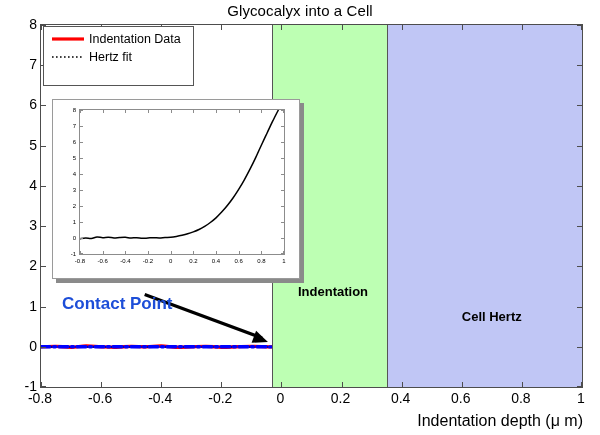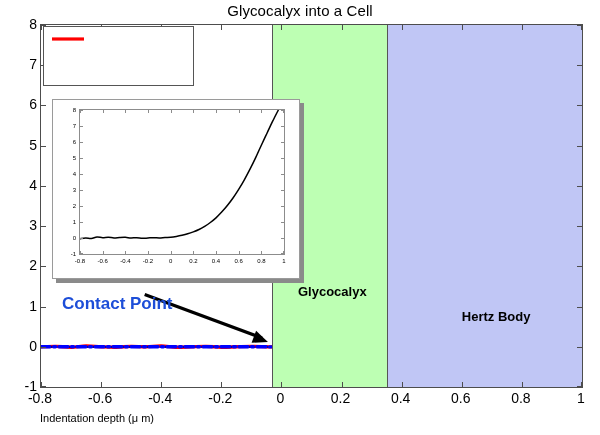--- a/index.html
+++ b/index.html
@@ -9,22 +9,22 @@
 
   
   .title{position:absolute;left:0;top:2px;width:600px;text-align:center;
          font-size:15px;color:#000;letter-spacing:.1px;}
 
   
   .plot-frame{position:absolute;left:40px;top:24px;width:543px;height:364px;
               border:1.3px solid #4d4d4d;box-sizing:border-box;background:#fff;
               overflow:hidden;}
   .region{position:absolute;top:0;bottom:0;}
-  .xlab{position:absolute;left:40px;width:543px;top:412px;text-align:left;
-        font-size:11px;color:#000;}
+  .xlab{position:absolute;left:40px;width:543px;top:412px;text-align:right;
+        font-size:16px;color:#000;}
   .ytick-lbl{position:absolute;font-size:14px;color:#000;
              transform:translateY(-50%);text-align:right;width:34px;right:563px;}
   .xtick-lbl{position:absolute;font-size:14px;color:#000;
              transform:translateX(-50%);top:390px;white-space:nowrap;}
 
   .tick{position:absolute;background:#4d4d4d;}
   .tick-x{width:1px;height:5px;bottom:0;}
   .tick-xt{width:1px;height:5px;top:0;}
   .tick-y{height:1px;width:5px;left:0;}
   .tick-yr{height:1px;width:5px;right:0;}
@@ -117,22 +117,22 @@
         <div class="tick tick-y" style="top: 120.667px;"></div>
         <div class="tick tick-yr" style="top: 120.667px;"></div>
         <div class="tick tick-y" style="top: 80.4444px;"></div>
         <div class="tick tick-yr" style="top: 80.4444px;"></div>
         <div class="tick tick-y" style="top: 40.2222px;"></div>
         <div class="tick tick-yr" style="top: 40.2222px;"></div>
         <div class="tick tick-y" style="top: 0px;"></div>
         <div class="tick tick-yr" style="top: 0px;"></div>
       </div>
     <div id="region-caps">
-        <div class="reg-cap" style="left: 256.975px; top: 259.433px;">Glycocalyx</div>
-        <div class="reg-cap" style="left: 420.778px; top: 283.567px;">Hertz Body</div>
+        <div class="reg-cap" style="left: 256.975px; top: 259.433px;">Indentation</div>
+        <div class="reg-cap" style="left: 420.778px; top: 283.567px;">Cell Hertz</div>
       </div>
     <svg id="anno-svg" width="541" height="362" style="position:absolute;left:0;top:0;pointer-events:none">
         <line x1="103.69166666666668" y1="269.4888888888889" x2="220.91944444444445" y2="312.9511111111111" stroke="#000" stroke-width="3.2"></line>
         <polygon points="226.91944444444445,316.9511111111111 215.11453258287867,305.64208569153305 210.59537484848983,317.8313109897919" fill="#000"></polygon>
       </svg>
     <div id="cp-layer">
         <div class="cp-label" style="left: 21.0389px; top: 268.684px;">Contact Point</div>
       </div>
   </div>
 
@@ -236,16 +236,25 @@
       </div>
   </div>
 
   <div class="legend">
     <div class="leg-row">
       <span class="leg-sample">
         <svg width="36" height="14">
             <line x1="2" y1="7" x2="34" y2="7" stroke="#ff0000" stroke-width="3.2"></line>
           </svg>
       </span>
+      <span class="leg-text">Indentation Data</span>
+    </div>
+    <div class="leg-row">
+      <span class="leg-sample">
+        <svg width="36" height="14">
+            <line x1="2" y1="7" x2="34" y2="7" stroke="#000000" stroke-width="1.6" stroke-dasharray="1.6 2.4"></line>
+          </svg>
+      </span>
+      <span class="leg-text">Hertz fit</span>
     </div>
   </div>
 
 </div>
 
 </body></html>

